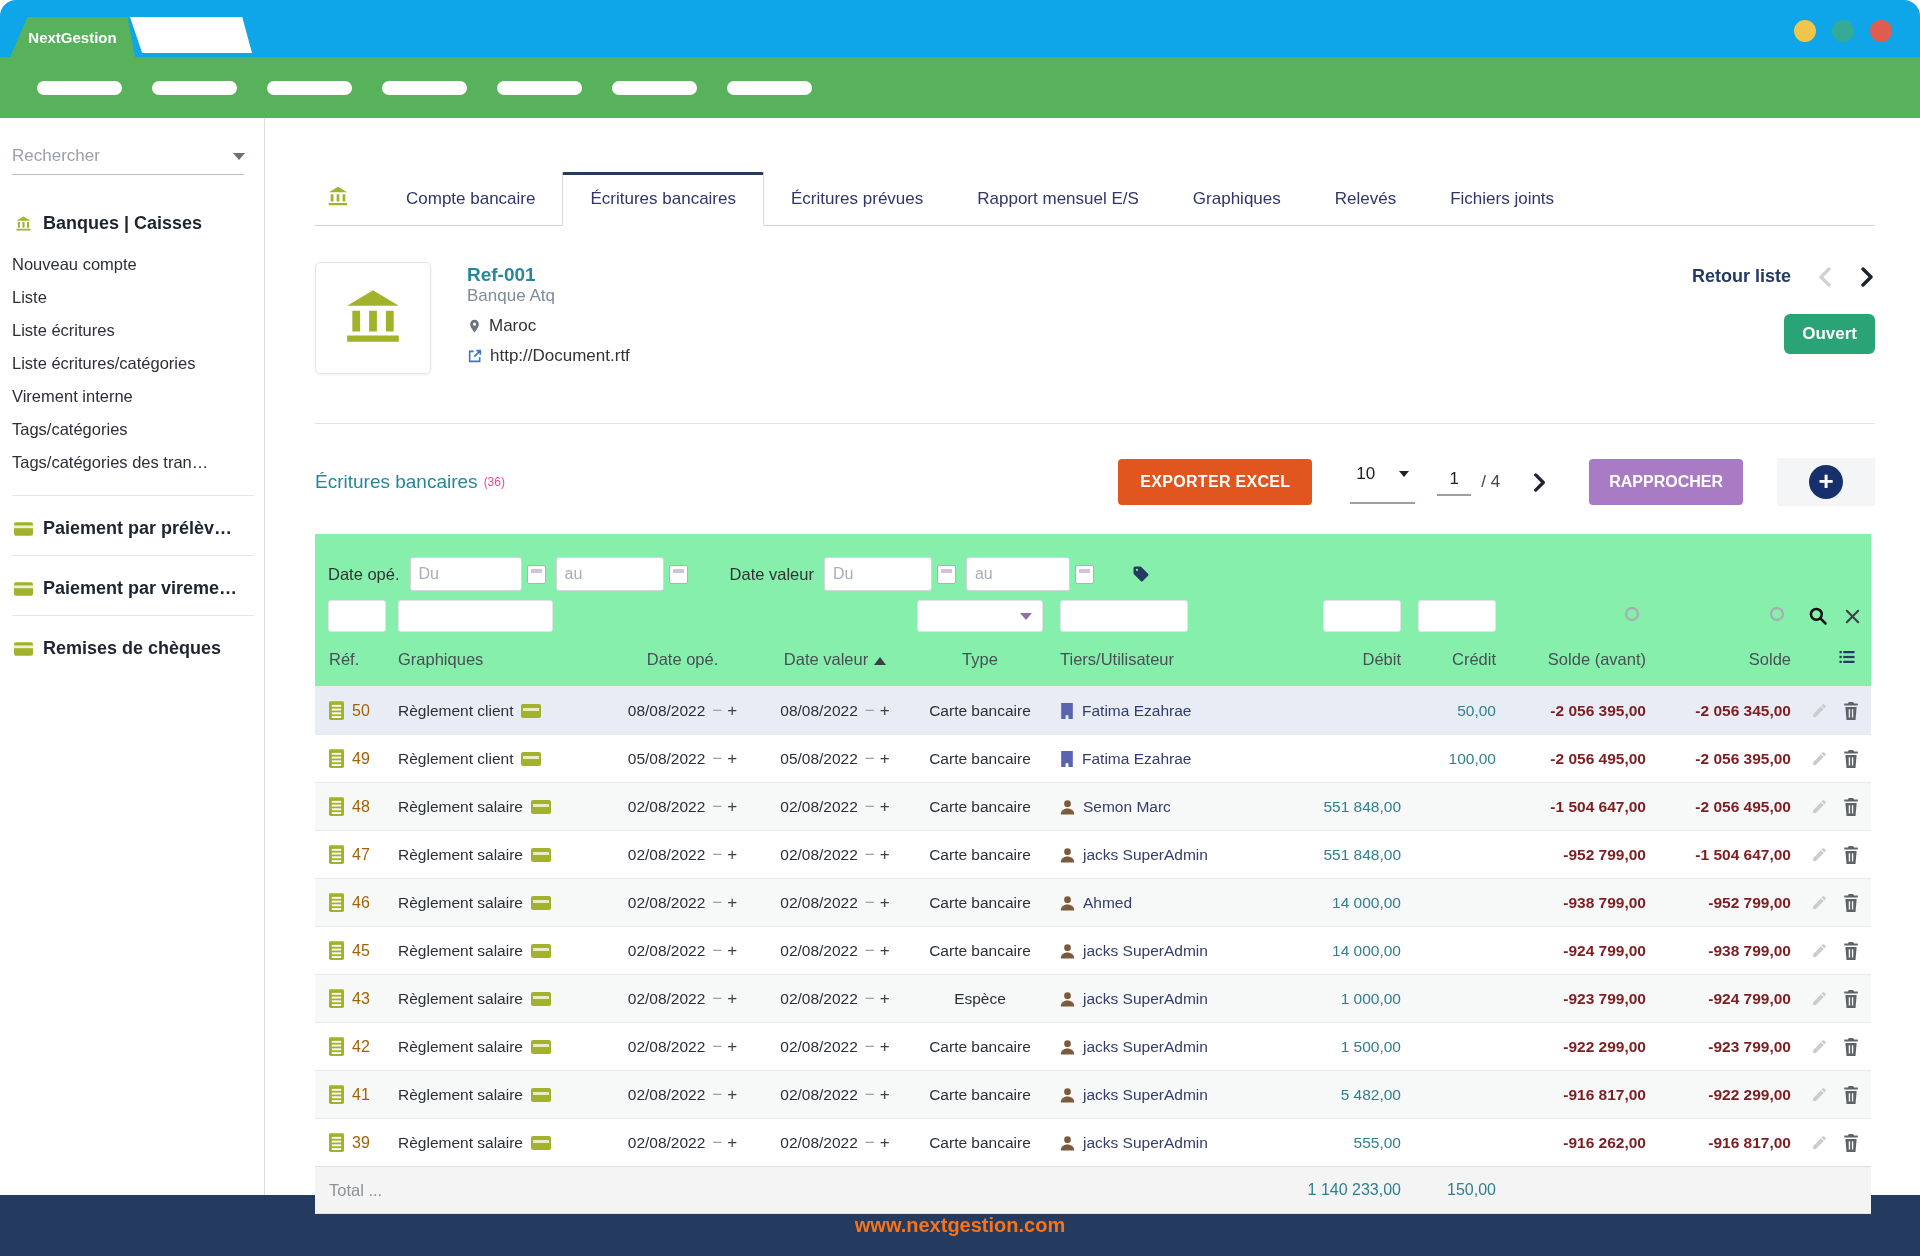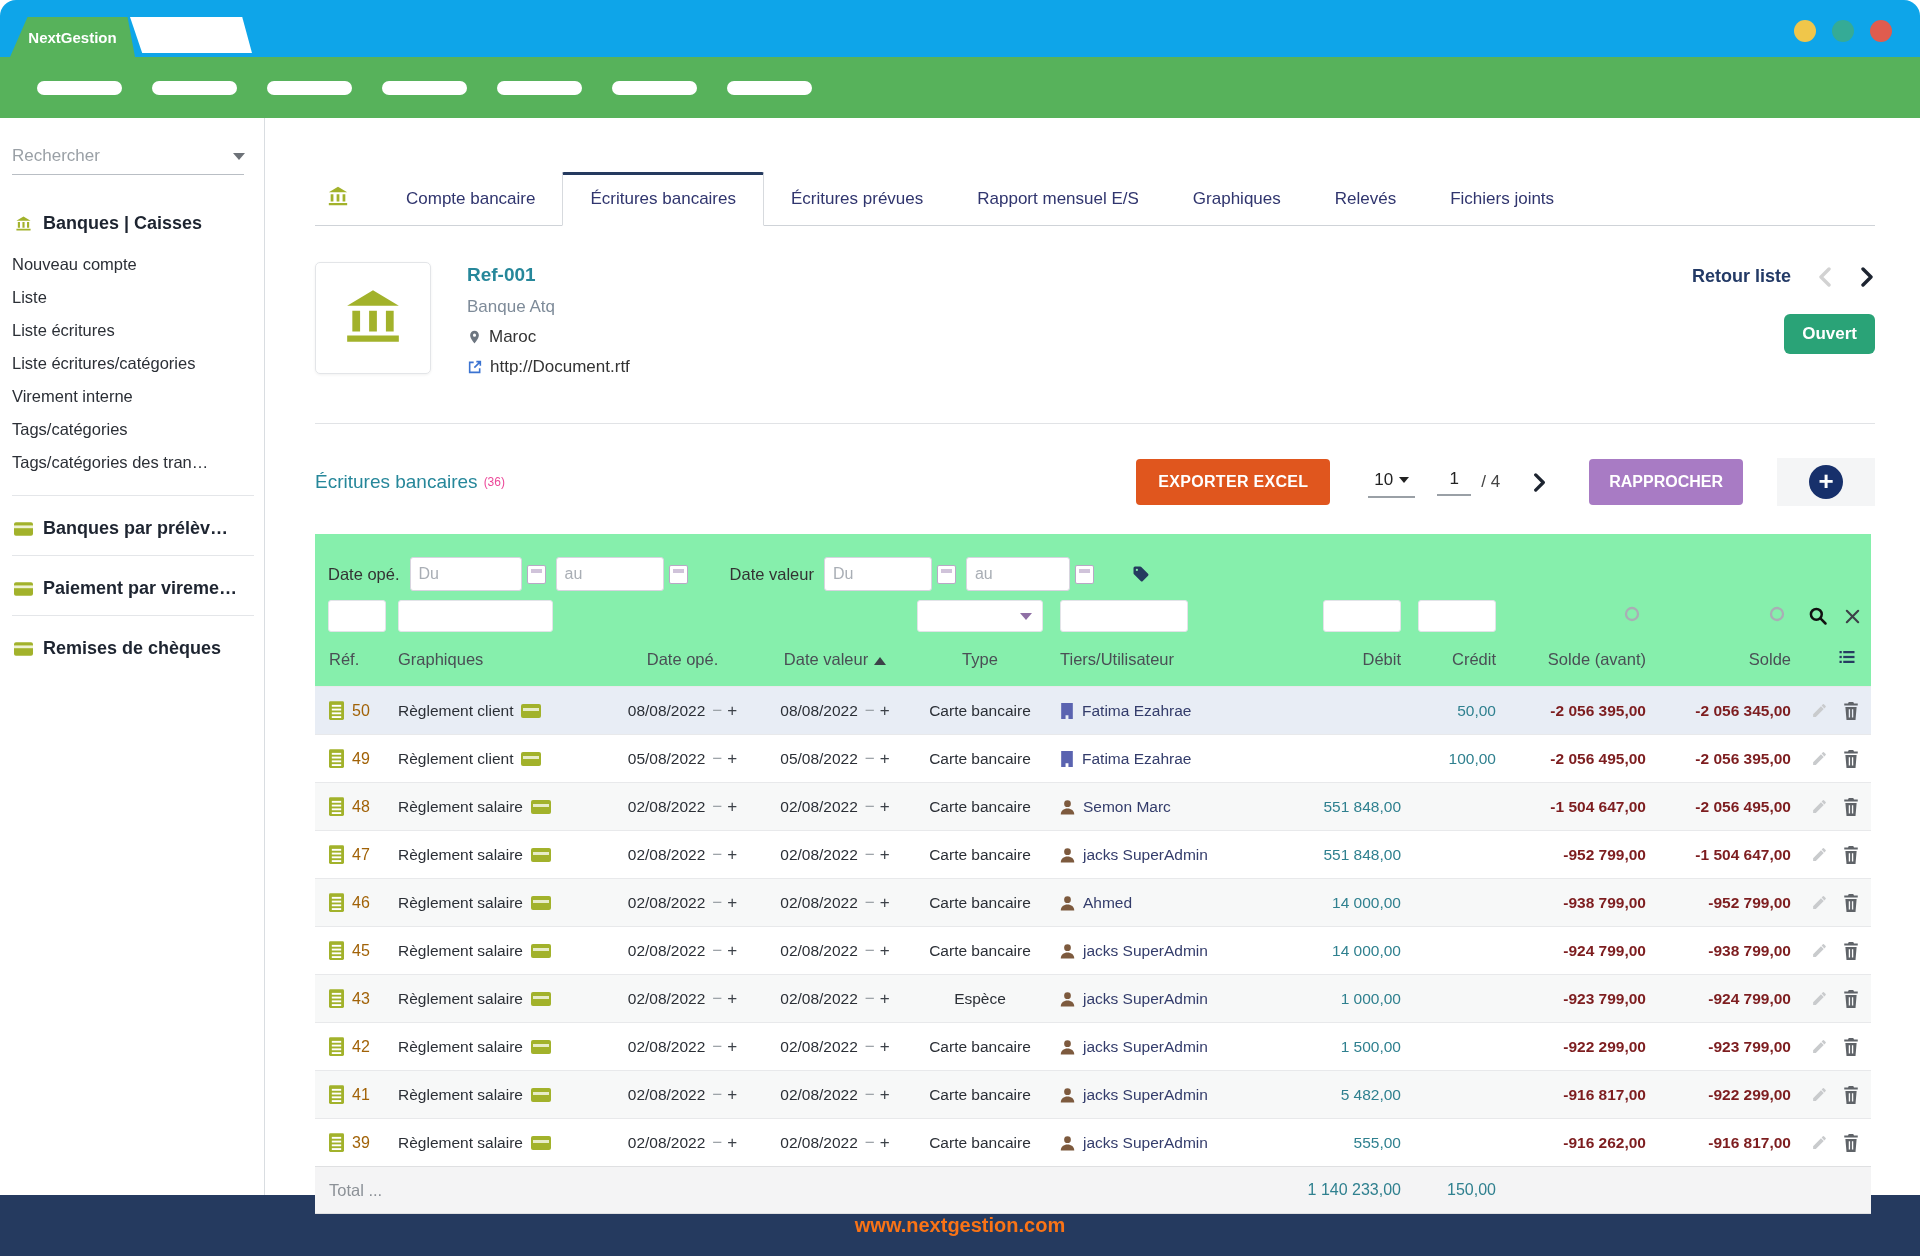--- a/index.html
+++ b/index.html
@@ -44,41 +44,41 @@
   .tab { font-size:17px; color:#30356e; padding:0 27px 16px; cursor:pointer; white-space:nowrap; }
   .tab.active { background:#fff; border:1px solid #d7dade; border-bottom:1px solid #fff; border-top:3px solid #253a5f;
     margin-bottom:-1px; padding-top:14px; border-radius:2px 2px 0 0; }
 
   
   .account { display:flex; padding-top:36px; position:relative; height:185px; }
   .acct-card { width:116px; height:112px; border:1px solid #e3e5e8; border-radius:5px; box-shadow:0 1px 3px rgba(0,0,0,.06);
     display:flex; align-items:center; justify-content:center; color:#a2b22b; }
   .acct-info { margin-left:36px; padding-top:2px; }
   .acct-ref { color:#26879a; font-size:19px; font-weight:bold; }
-  .acct-bank { color:#7e8b99; font-size:17px; margin-top:11px; }
+  .acct-bank { color:#7e8b99; font-size:17px; }
   .acct-line { display:flex; align-items:center; gap:7px; margin-top:10px; font-size:17px; color:#333; }
   .pin-ic { color:#6d7680; display:inline-flex; }
   .ext-ic { color:#3b73d1; display:inline-flex; }
   .acct-right { position:absolute; right:0; top:40px; display:flex; align-items:center; gap:26px; }
   .retour { font-size:18px; font-weight:bold; color:#233a66; cursor:pointer; }
   .chev { display:inline-flex; cursor:pointer; }
   .chev.disabled { color:#d2d2d2; }
   .chev.dark { color:#1d2430; }
   .btn-ouvert { position:absolute; right:0; top:88px; background:#2aa377; color:#fff; font-weight:bold; font-size:17px;
     border:none; border-radius:6px; padding:10px 18px; cursor:pointer; font-family:inherit; }
 
   .hdivider { border:none; border-top:1px solid #e1e3e6; margin-top:12px; }
 
   
   .toolbar { display:flex; align-items:center; margin-top:34px; height:48px; }
   .tb-title { color:#26879a; font-size:19px; }
   .tb-count { color:#ec4899; font-size:12px; margin-left:6px; }
   .btn-export { margin-left:auto; background:#e0561e; color:#fff; font-weight:bold; font-size:16px; letter-spacing:.3px;
     border:none; border-radius:4px; padding:14px 22px; cursor:pointer; font-family:inherit; }
-  .pagesize { display:flex; align-items:center; gap:6px; border-bottom:2px solid #9aa0a6; padding:4px 6px 6px; margin-left:38px; cursor:pointer; }
+  .pagesize { display:flex; align-items:center; gap:24px; border-bottom:2px solid #9aa0a6; padding:4px 6px 18px; margin-left:38px; cursor:pointer; }
   .pagesize span { font-size:17px; color:#222; }
   .sel-caret { width:0; height:0; border-left:5px solid transparent; border-right:5px solid transparent; border-top:6px solid #222; }
   .pageinput { width:34px; border:none; border-bottom:2px solid #9aa0a6; text-align:center; font-size:17px; color:#222;
     margin-left:22px; padding-bottom:5px; outline:none; font-family:inherit; }
   .pagesep { font-size:17px; color:#444; margin:0 8px 0 10px; }
   .pg-chev { margin-left:24px; color:#1d2430; display:inline-flex; cursor:pointer; }
   .btn-rapprocher { margin-left:42px; background:#a87bc4; color:#fff; font-weight:bold; font-size:16px;
     border:none; border-radius:4px; padding:14px 20px; cursor:pointer; font-family:inherit; }
   .addwrap { margin-left:34px; width:98px; height:48px; background:#f4f5f6; display:flex; align-items:center; justify-content:center; }
   .btn-add { width:34px; height:34px; border-radius:50%; background:#17306b; color:#fff; font-size:26px; font-weight:bold;
@@ -204,21 +204,21 @@
             <div class="sb-item">Tags/catégories des tran…</div>
           </div>
           <div class="sb-group sb-sep">
             <div class="sb-head">
               <span class="sb-ic">
                 <svg width="19" height="14" viewBox="0 0 24 17" fill="currentColor">
                   <rect width="24" height="17" rx="2.5"></rect>
                   <rect y="4" width="24" height="3.5" fill="#eef2d4"></rect>
                 </svg>
               </span>
-              <span>Banques par prélèv…</span>
+              <span>Paiement par prélèv…</span>
             </div>
           </div>
           <div class="sb-group sb-sep">
             <div class="sb-head">
               <span class="sb-ic">
                 <svg width="19" height="14" viewBox="0 0 24 17" fill="currentColor">
                   <rect width="24" height="17" rx="2.5"></rect>
                   <rect y="4" width="24" height="3.5" fill="#eef2d4"></rect>
                 </svg>
               </span>

